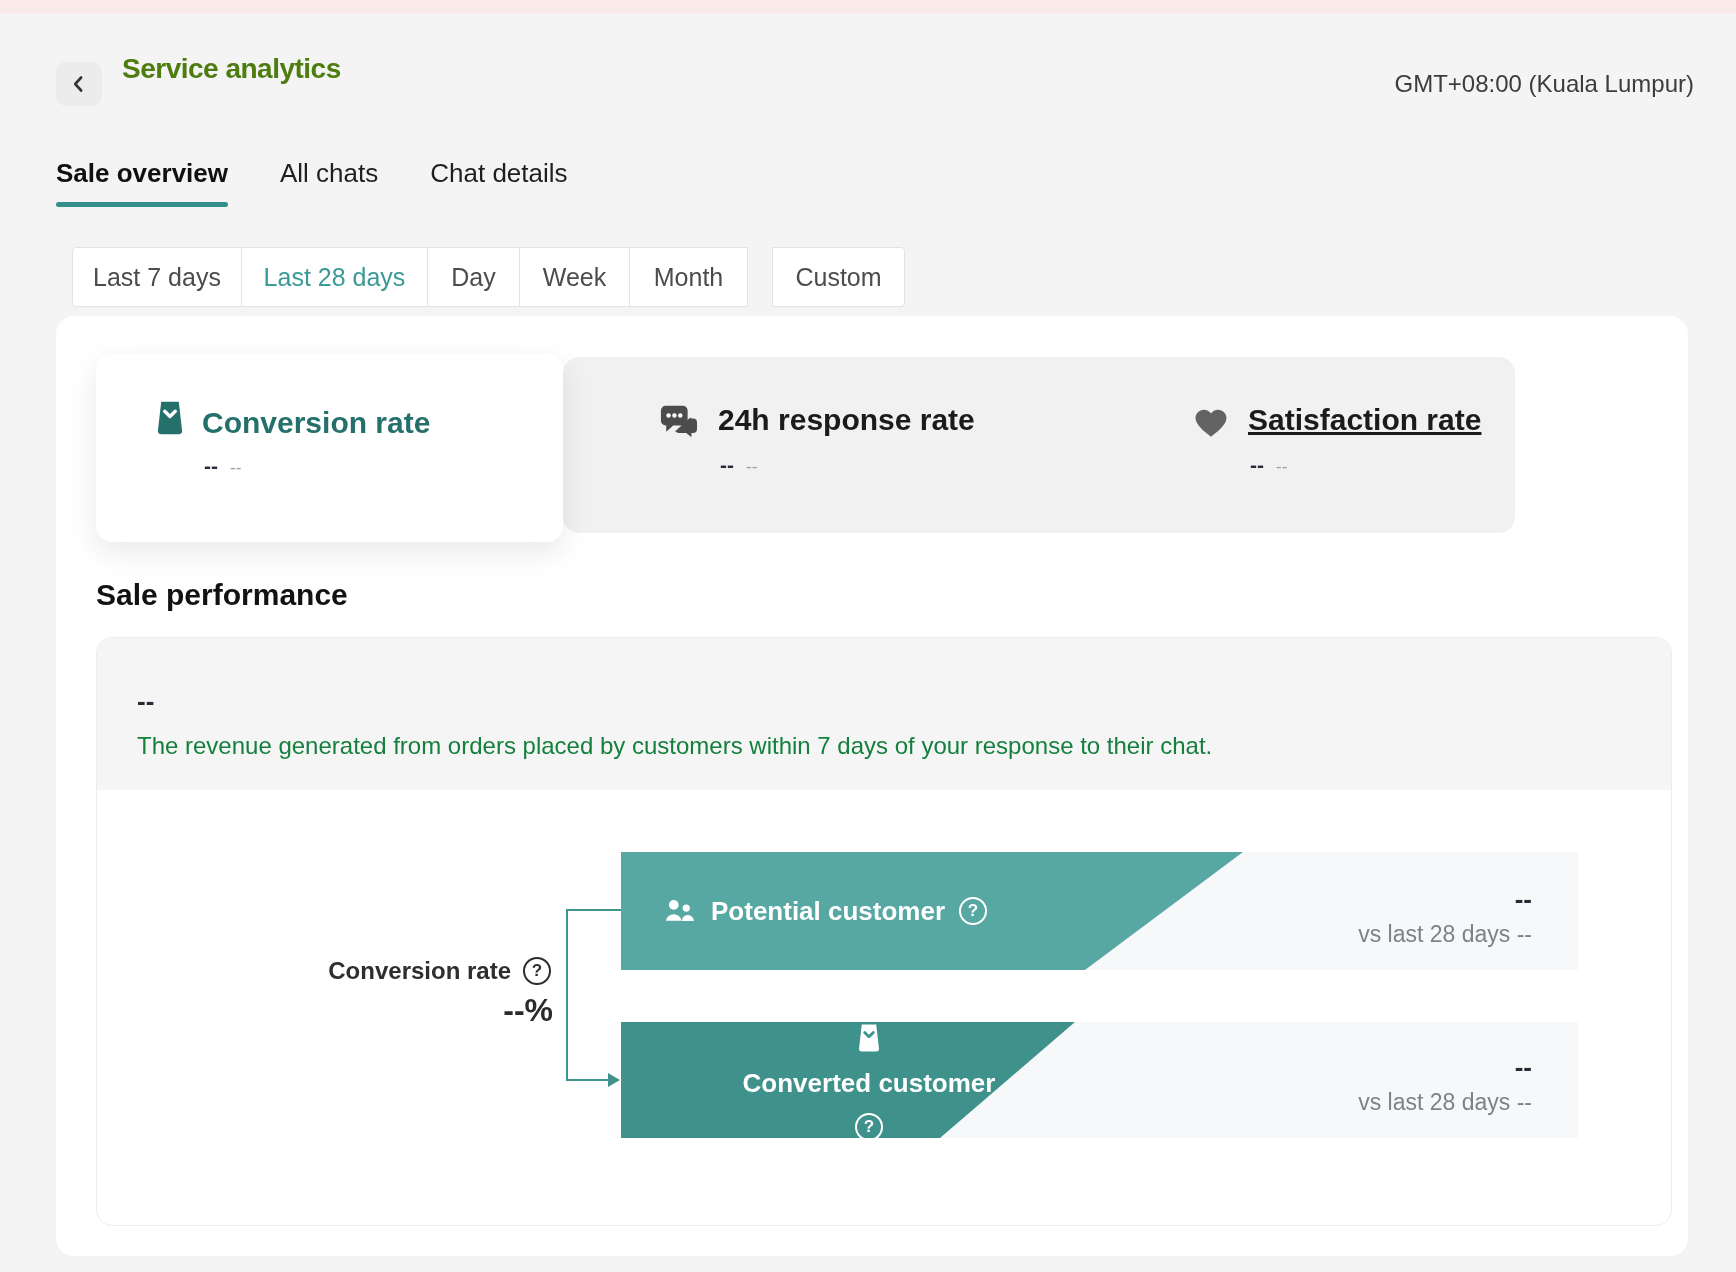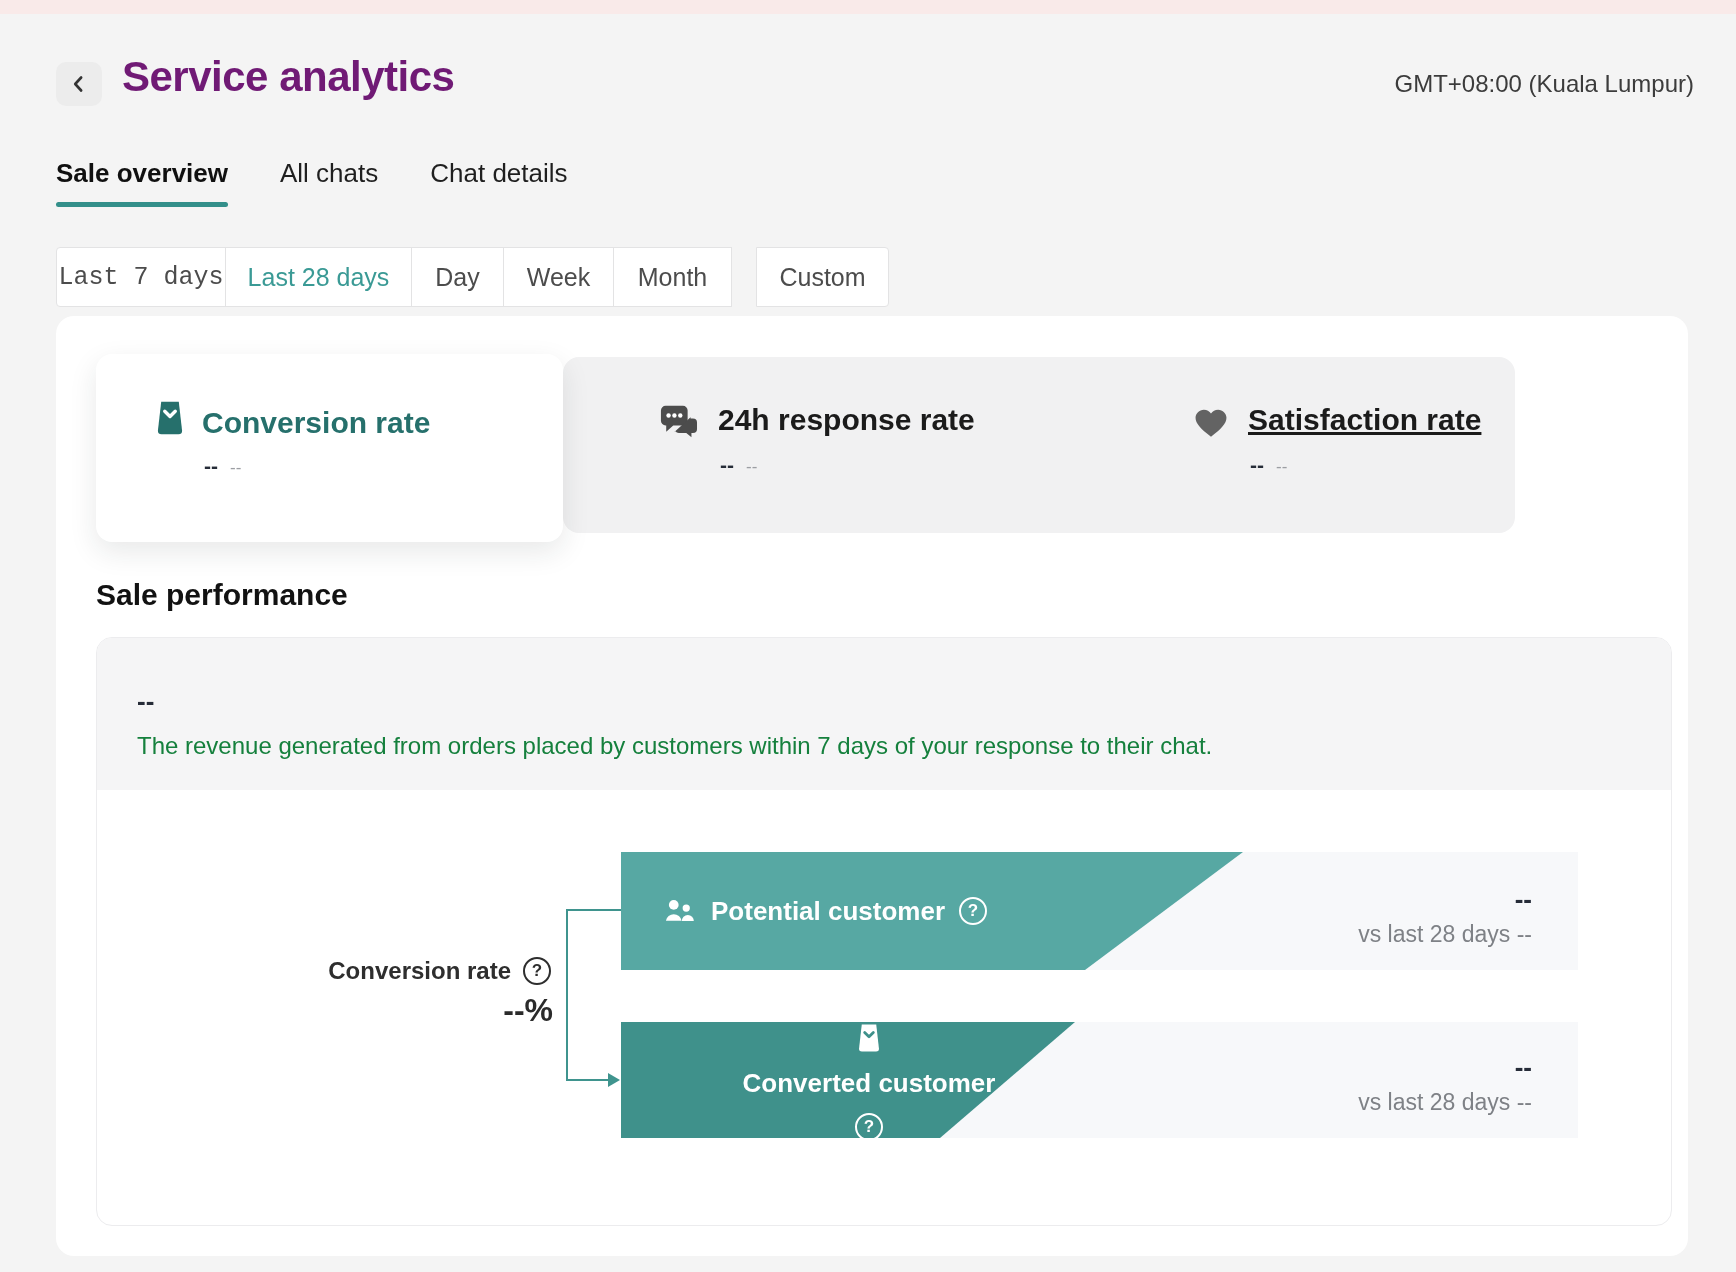--- a/index.html
+++ b/index.html
@@ -5,33 +5,33 @@
   * { margin:0; padding:0; box-sizing:border-box; }
   html,body { background:#e9e9e9; }
   body { font-family:"Liberation Sans","DejaVu Sans",sans-serif; }
   .screen{ position:relative; width:1736px; height:1272px; background:#f4f4f4; overflow:hidden; }
 
   
   .top-strip{ position:absolute; left:0; top:0; width:1736px; height:14px; background:#f9eae9; }
 
   
   .back-btn{ position:absolute; left:56px; top:62px; width:46px; height:44px; background:#ececec; border:none; border-radius:10px; cursor:pointer; display:flex; align-items:center; justify-content:center; }
-  .page-title{ position:absolute; left:122px; top:53px; font-size:42px; font-weight:800; color:#701a75; letter-spacing:-0.5px; }
+  .page-title{ position:absolute; left:122px; top:53px; font-size:28px; font-weight:800; color:#4d7c0f; letter-spacing:-0.5px; }
   .timezone{ position:absolute; right:42px; top:70px; font-size:24px; color:#3c3c3c; }
 
   
   .tabs{ position:absolute; left:56px; top:158px; display:flex; gap:52px; }
   .tab{ font-size:26px; color:#1f1f1f; font-weight:500; cursor:pointer; padding-bottom:18px; position:relative; }
   .tab.active{ font-weight:700; color:#101010; }
   .tab.active .tab-underline{ position:absolute; left:0; right:0; bottom:0; height:5px; border-radius:3px; background:#338f8a; }
 
   
   .filters{ position:absolute; left:56px; top:247px; display:flex; }
   .filter-btn{ height:60px; background:#ffffff; border:1px solid #e3e3e4; margin-left:-1px; font-size:25px; color:#4c4c4c; font-family:inherit; display:flex; align-items:center; justify-content:center; cursor:pointer; }
-  .filter-btn:first-child{ border-radius:4px 0 0 4px; margin-left:0;font-family:Liberation Mono, monospace; }
+  .filter-btn:first-child{ border-radius:4px 0 0 4px; margin-left:16px; }
   .filter-btn:last-child{ border-radius:0 4px 4px 0;margin-left:24px; }
   .filter-btn.active{ color:#3a9a95; }
 
   
   .panel{ position:absolute; left:56px; top:316px; width:1632px; height:940px; background:#ffffff; border-radius:18px; }
 
   
   .cards-strip{ position:absolute; left:563px; top:357px; width:952px; height:176px; background:#f1f1f2; border-radius:16px; }
   .metric-card-active{ position:absolute; left:96px; top:354px; width:467px; height:188px; background:#ffffff; border-radius:16px; box-shadow:0 10px 28px rgba(31,35,41,.10); cursor:pointer; }
   .mc-icon{ position:absolute; }

